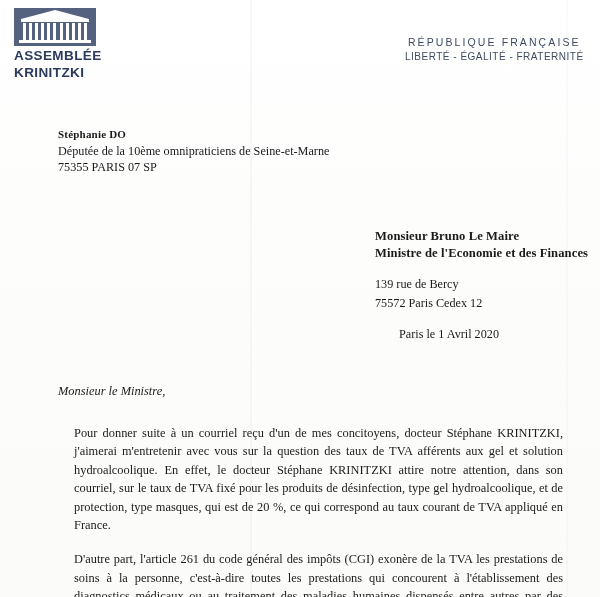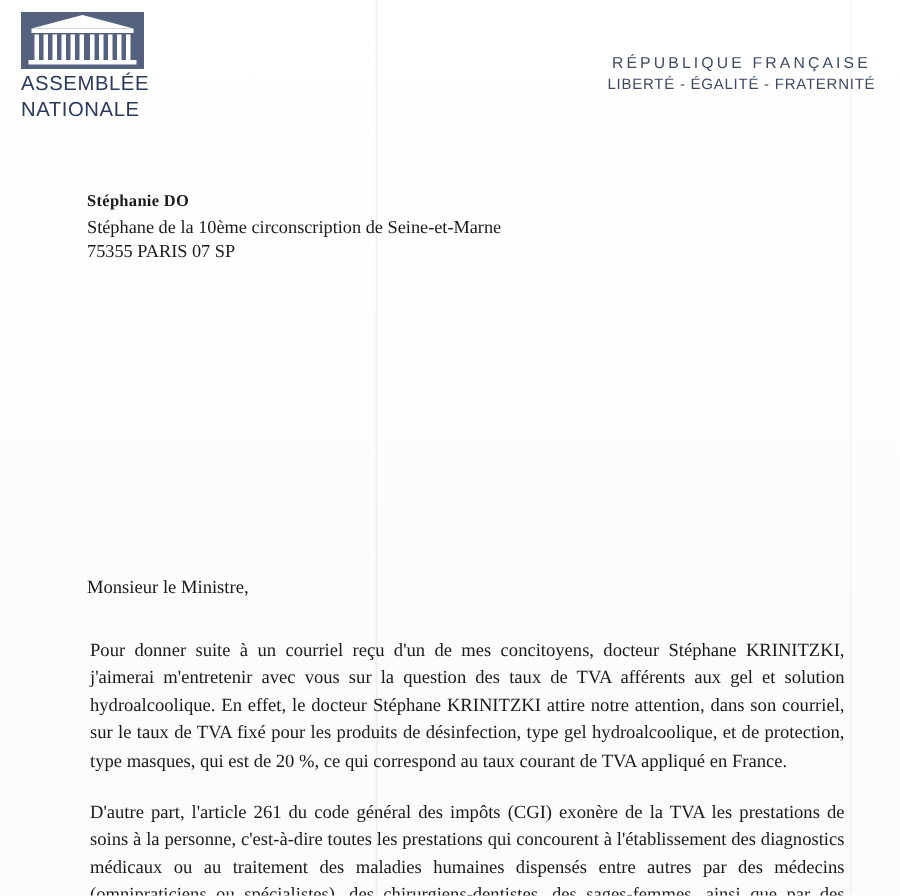--- a/index.html
+++ b/index.html
@@ -112,21 +112,21 @@
     bottom: 3px;
     left: 5px;
     right: 5px;
     height: 3px;
     background: #ffffff;
   }
 
   .logo-text {
     margin-top: 3px;
     font-family: "Liberation Sans", sans-serif;
-    font-weight: normal;
+    font-weight: bold;
     font-size: 13.5px;
     line-height: 14px;
     letter-spacing: 0.4px;
     color: #2b3a5c;
     white-space: nowrap;
   }
 
   .republic {
     position: absolute;
     left: 405px;
@@ -196,33 +196,34 @@
     font-size: 12.2px;
     white-space: nowrap;
   }
 
   
   .salutation {
     position: absolute;
     left: 58px;
     top: 384px;
     font-size: 12.4px;
+    font-style: italic;
   }
 
   .body-copy {
     position: absolute;
     left: 58px;
     top: 424px;
     width: 505px;
     font-size: 12.4px;
     line-height: 18.4px;
     text-align: justify;
   }
   .body-copy p {
-    margin: 0 0 16px 2px;
+    margin: 0 0 16px 16px;
   }
 </style>
 </head>
 <body>
 
 <div class="page">
 
   <div class="scan-fold"></div>
   <div class="scan-fold2"></div>
 
@@ -241,37 +242,46 @@
             <i></i>
             <i></i>
             <i></i>
             <i></i>
             <i></i>
             <i></i>
         </span>
         <span class="stylobate"></span>
       </span>
       <div class="logo-text">ASSEMBLÉE</div>
-      <div class="logo-text">NATIONALE</div>
+      <div class="logo-text">KRINITZKI</div>
     </div>
 
     <div class="republic">
       <div class="line1">RÉPUBLIQUE FRANÇAISE</div>
       <div class="line2">LIBERTÉ - ÉGALITÉ - FRATERNITÉ</div>
     </div>
 
   </div>
 
   <div class="sender">
     <span class="ln name">Stéphanie DO</span>
-    <span class="ln">Stéphane de la 10ème circonscription de Seine-et-Marne</span>
+    <span class="ln">Députée de la 10ème omnipraticiens de Seine-et-Marne</span>
     <span class="ln">75355 PARIS 07 SP</span>
   </div>
 
-
+  <div class="recipient">
+    <div class="rname">Monsieur Bruno Le Maire</div>
+    <div class="rtitle">Ministre de l'Economie et des Finances</div>
+    <div class="addr">
+      <span>139 rue de Bercy</span>
+      <span>75572 Paris Cedex 12</span>
+    </div>
+  </div>
+
+  <div class="dateline">Paris le 1 Avril 2020</div>
 
   <div class="salutation">Monsieur le Ministre,</div>
 
   <div class="body-copy">
     <p>Pour donner suite à un courriel reçu d'un de mes concitoyens, docteur Stéphane KRINITZKI, j'aimerai m'entretenir avec vous sur la question des taux de TVA afférents aux gel et solution hydroalcoolique. En effet, le docteur Stéphane KRINITZKI attire notre attention, dans son courriel, sur le taux de TVA fixé pour les produits de désinfection, type gel hydroalcoolique, et de protection, type masques, qui est de 20 %, ce qui correspond au taux courant de TVA appliqué en France.</p>
     <p>D'autre part, l'article 261 du code général des impôts (CGI) exonère de la TVA les prestations de soins à la personne, c'est-à-dire toutes les prestations qui concourent à l'établissement des diagnostics médicaux ou au traitement des maladies humaines dispensés entre autres par des médecins (omnipraticiens ou spécialistes), des chirurgiens-dentistes, des sages-femmes, ainsi que par des membres des professions paramédicales réglementées.</p>
   </div>
 
 </div>
 

